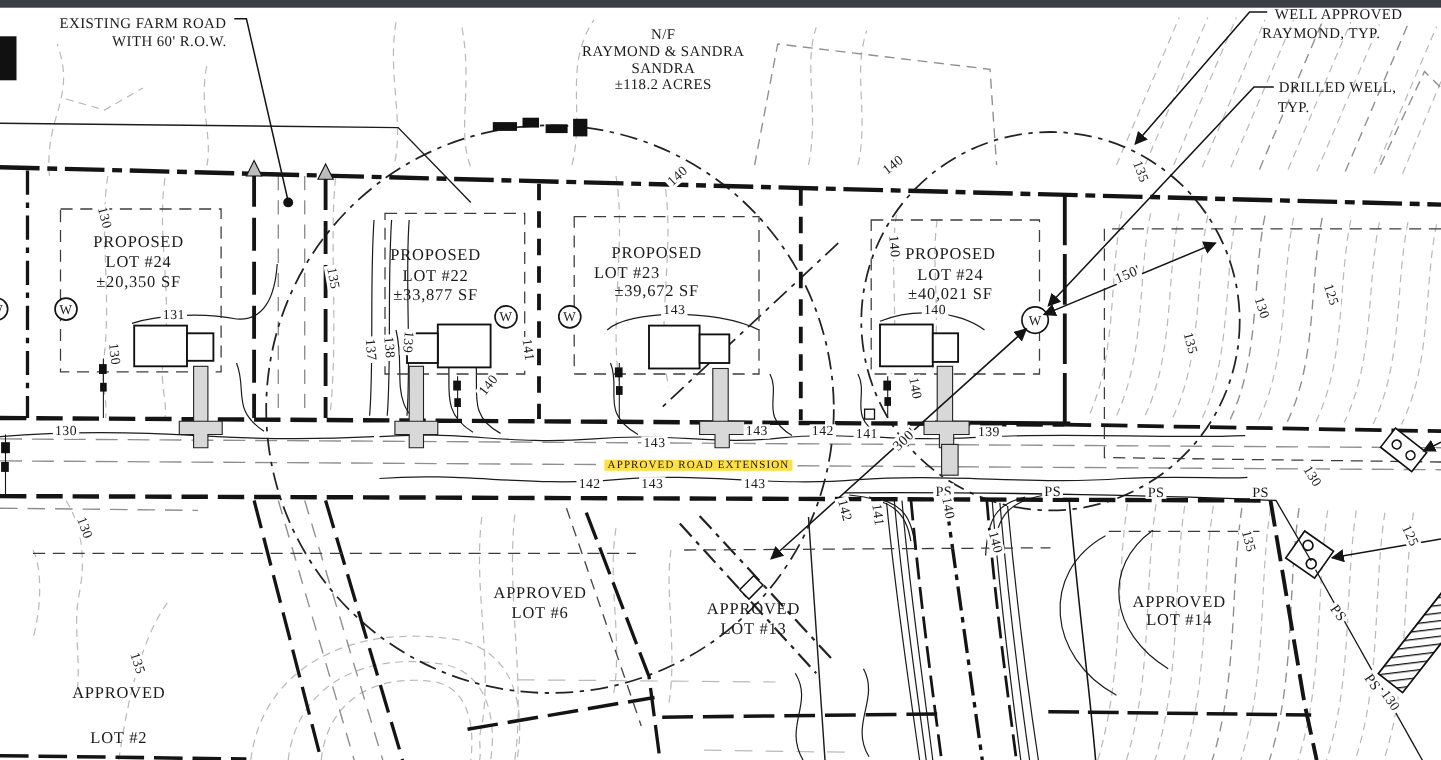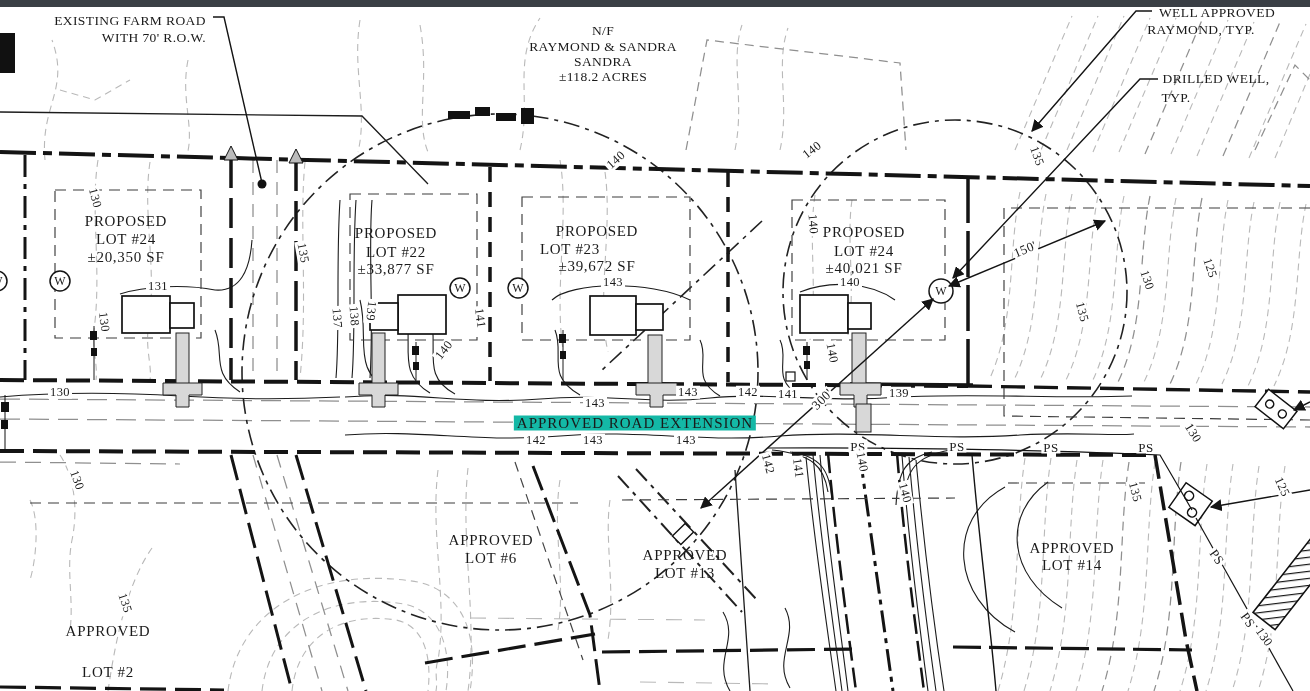--- a/index.html
+++ b/index.html
@@ -2,21 +2,21 @@
 <html><head>
 <meta charset="utf-8">
 <style>
   html,body{margin:0;padding:0;background:#e8e8e8}
   .canvas{position:relative;width:1310px;height:691px;background:#fff;overflow:hidden;
           font-family:"Liberation Serif",serif;color:#1a1a1a}
   .canvas svg{position:absolute;left:0;top:0}
   .lbl{position:absolute;transform:translate(-50%,-50%);white-space:nowrap;line-height:1;letter-spacing:.4px;color:#1a1a1a}
   .callout{font-size:13.5px}
   .lot{font-size:15px;letter-spacing:.7px}
-  .roadlbl{font-size:15px;letter-spacing:1px;background:#14b8a6;padding:0 3px}
+  .roadlbl{font-size:10px;letter-spacing:1px;background:#fde047;padding:0 3px}
   .contour{font-size:12.5px;background:#fff;padding:0 2px}
   .ps{font-size:13px;background:#fff;padding:0 2px}
   .dim{font-size:13px;background:#fff;padding:0 1px}
   .well{font-size:12px;background:transparent}
 </style>
 </head>
 <body>
 
 <div class="canvas">
 
@@ -277,21 +277,21 @@
     <path d="M1310,402 L1294,410" marker-end="url(#arr)"></path>
     <path d="M1310,490 L1211,507" marker-end="url(#arr)"></path>
     <path d="M768,448 C900,447 1080,451 1160,455 L1192,510" stroke-width="1.2"></path>
     <path d="M1196,518 L1293,691" stroke-width="1.2"></path>
   </g>
 </svg>
 
 <div>
 
   <span class="lbl callout" style="left:130px;top:21px">EXISTING FARM ROAD</span>
-  <span class="lbl callout" style="left:154px;top:38px">WITH 70' R.O.W.</span>
+  <span class="lbl callout" style="left:154px;top:38px">WITH 60' R.O.W.</span>
   <span class="lbl callout" style="left:603px;top:31px">N/F</span>
   <span class="lbl callout" style="left:603px;top:47px">RAYMOND &amp; SANDRA</span>
   <span class="lbl callout" style="left:603px;top:62px">SANDRA</span>
   <span class="lbl callout" style="left:603px;top:77px">±118.2 ACRES</span>
   <span class="lbl callout" style="left:1217px;top:13px">WELL APPROVED</span>
   <span class="lbl callout" style="left:1201px;top:30px">RAYMOND, TYP.</span>
   <span class="lbl callout" style="left:1216px;top:79px">DRILLED WELL,</span>
   <span class="lbl callout" style="left:1176px;top:98px">TYP.</span>
 
   <span class="lbl lot" style="left:126px;top:221px">PROPOSED</span>

